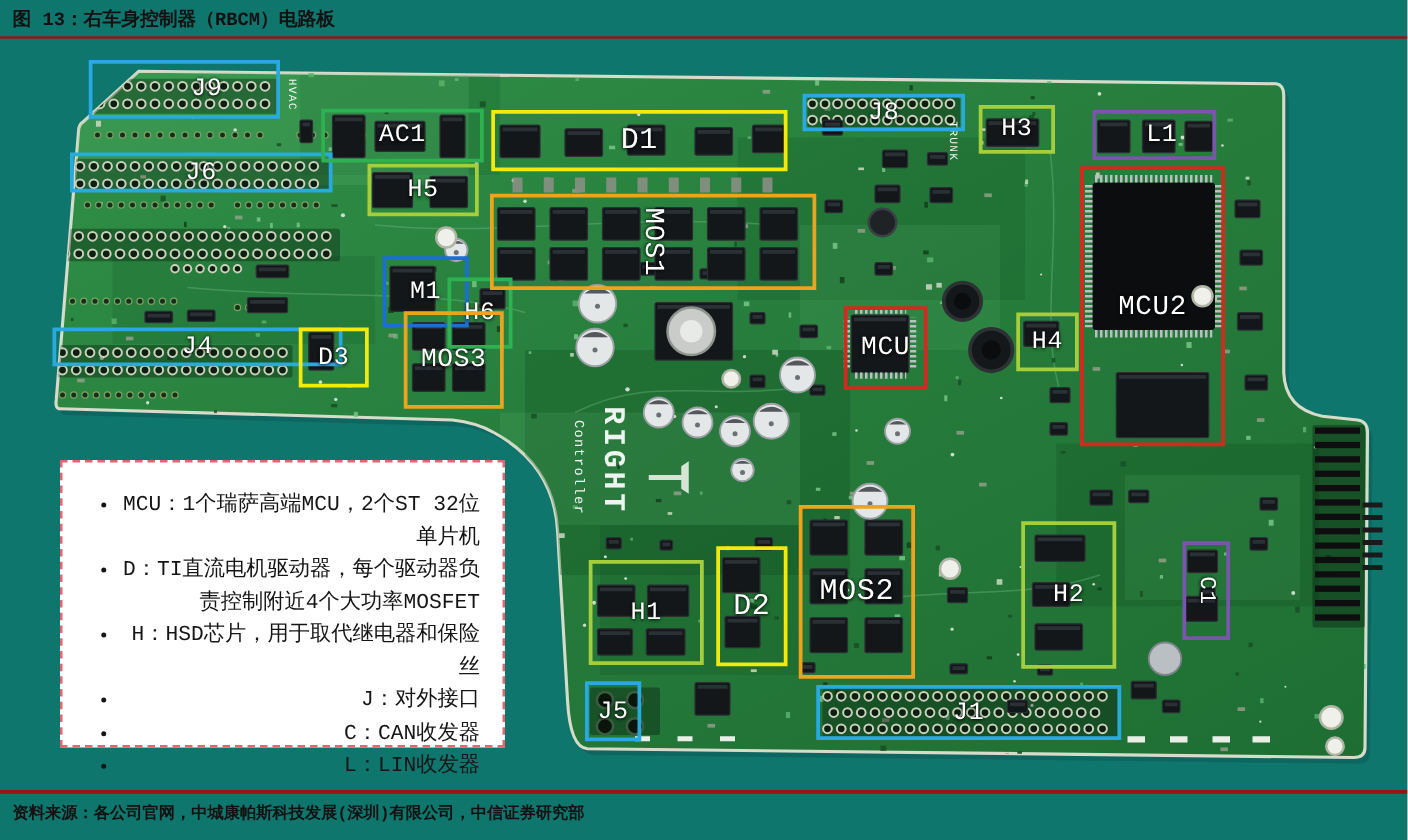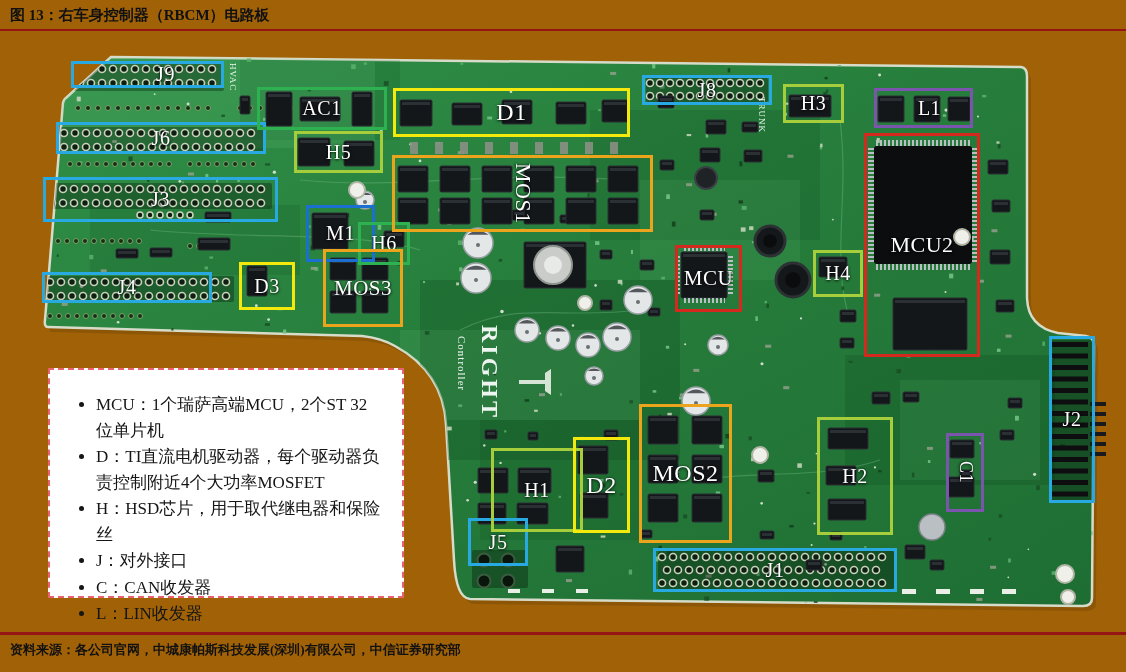--- a/index.html
+++ b/index.html
@@ -1,17 +1,17 @@
 <!DOCTYPE html>
 <html><head>
 <meta charset="utf-8">
 <style>
   html,body{margin:0;padding:0;background:#fff;}
-  #page{position:relative;width:1126px;height:672px;background:#a16207;overflow:hidden;
-        font-family:Liberation Serif, serif;}
+  #page{position:relative;width:1126px;height:672px;background:#0f766e;overflow:hidden;
+        font-family:Liberation Mono, monospace;text-align:right;}
   .fig-title{position:absolute;left:10px;top:6px;font-size:15px;font-weight:bold;color:#111;white-space:nowrap;}
   .rule{position:absolute;left:0;width:1126px;height:2px;background:#951515;}
   #rule-top{top:29px;}
   #rule-bottom{top:632px;height:3px;}
   .source{position:absolute;left:10px;top:641px;font-size:13px;font-weight:bold;color:#111;white-space:nowrap;}
   #board-svg{position:absolute;left:0;top:0;}
   #annos,#silks{position:absolute;left:0;top:0;width:1126px;height:672px;pointer-events:none;}
   .anno{position:absolute;border:3px solid #fff;box-sizing:border-box;z-index:5;
         display:flex;align-items:center;justify-content:center;}
   .alabel{color:#fff;font-size:20px;font-weight:400;letter-spacing:.5px;
@@ -970,63 +970,57 @@
       </g>
   </svg>
 
   <div id="silks">
       <div class="silk" style="left: 503px; top: 325px; font-size: 24px; font-weight: 700; letter-spacing: 3px; transform: rotate(90deg);">RIGHT</div>
       <div class="silk" style="left: 468px; top: 336px; font-size: 11px; font-weight: 400; letter-spacing: 1px; transform: rotate(90deg);">Controller</div>
       <div class="silk" style="left: 238px; top: 63px; font-size: 9px; font-weight: 400; letter-spacing: 1px; transform: rotate(90deg);">HVAC</div>
       <div class="silk" style="left: 767px; top: 97px; font-size: 9px; font-weight: 400; letter-spacing: 1px; transform: rotate(90deg);">TRUNK</div>
     </div>
   <div id="annos">
-      <div class="anno" style="left: 71px; top: 61px; width: 153px; height: 27px; border-color: rgb(41, 169, 225); padding-left: 36px;">
+      <div class="anno" style="left: 71px; top: 48px; width: 153px; height: 47px; border-color: rgb(41, 169, 225); padding-left: 36px;">
         <span class="alabel">J9</span>
       </div>
       <div class="anno" style="left: 56px; top: 122px; width: 210px; height: 32px; border-color: rgb(41, 169, 225);">
         <span class="alabel">J6</span>
       </div>
-      <div class="anno" style="left: 43px; top: 177px; width: 235px; height: 45px; border-color: rgb(41, 169, 225);">
-        <span class="alabel">J3</span>
-      </div>
-      <div class="anno" style="left: 42px; top: 272px; width: 170px; height: 31px; border-color: rgb(41, 169, 225);">
+      <div class="anno" style="left: 42px; top: 262px; width: 232px; height: 31px; border-color: rgb(41, 169, 225);">
         <span class="alabel">J4</span>
       </div>
       <div class="anno" style="left: 642px; top: 75px; width: 130px; height: 30px; border-color: rgb(41, 169, 225);">
         <span class="alabel">J8</span>
       </div>
-      <div class="anno" style="left: 468px; top: 518px; width: 60px; height: 48px; border-color: rgb(41, 169, 225);">
+      <div class="anno" style="left: 468px; top: 545px; width: 45px; height: 48px; border-color: rgb(41, 169, 225);">
         <span class="alabel">J5</span>
       </div>
       <div class="anno" style="left: 653px; top: 548px; width: 244px; height: 44px; border-color: rgb(41, 169, 225);">
         <span class="alabel">J1</span>
       </div>
-      <div class="anno" style="left: 1049px; top: 336px; width: 46px; height: 167px; border-color: rgb(41, 169, 225);">
-        <span class="alabel">J2</span>
-      </div>
       <div class="anno" style="left: 306px; top: 205px; width: 69px; height: 57px; border-color: rgb(27, 111, 208);">
         <span class="alabel">M1</span>
       </div>
       <div class="anno" style="left: 257px; top: 87px; width: 130px; height: 43px; border-color: rgb(46, 177, 81);">
         <span class="alabel">AC1</span>
       </div>
-      <div class="anno" style="left: 358px; top: 222px; width: 52px; height: 43px; border-color: rgb(46, 177, 81);">
+      <div class="anno" style="left: 358px; top: 222px; width: 52px; height: 57px; border-color: rgb(46, 177, 81);">
         <span class="alabel">H6</span>
       </div>
       <div class="anno" style="left: 294px; top: 131px; width: 89px; height: 42px; border-color: rgb(166, 206, 60);">
         <span class="alabel">H5</span>
       </div>
       <div class="anno" style="left: 783px; top: 84px; width: 61px; height: 39px; border-color: rgb(166, 206, 60);">
         <span class="alabel">H3</span>
       </div>
       <div class="anno" style="left: 813px; top: 250px; width: 50px; height: 47px; border-color: rgb(166, 206, 60);">
         <span class="alabel">H4</span>
       </div>
-      <div class="anno" style="left: 471px; top: 448px; width: 92px; height: 84px; border-color: rgb(166, 206, 60); margin-left: 20px;">
+      <div class="anno" style="left: 471px; top: 448px; width: 92px; height: 84px; border-color: rgb(166, 206, 60);">
         <span class="alabel">H1</span>
       </div>
       <div class="anno" style="left: 817px; top: 417px; width: 76px; height: 118px; border-color: rgb(166, 206, 60);">
         <span class="alabel">H2</span>
       </div>
       <div class="anno" style="left: 393px; top: 88px; width: 237px; height: 49px; border-color: rgb(244, 233, 12);">
         <span class="alabel" style="font-size: 24px;">D1</span>
       </div>
       <div class="anno" style="left: 573px; top: 437px; width: 57px; height: 96px; border-color: rgb(244, 233, 12);">
         <span class="alabel" style="font-size: 24px;">D2</span>

